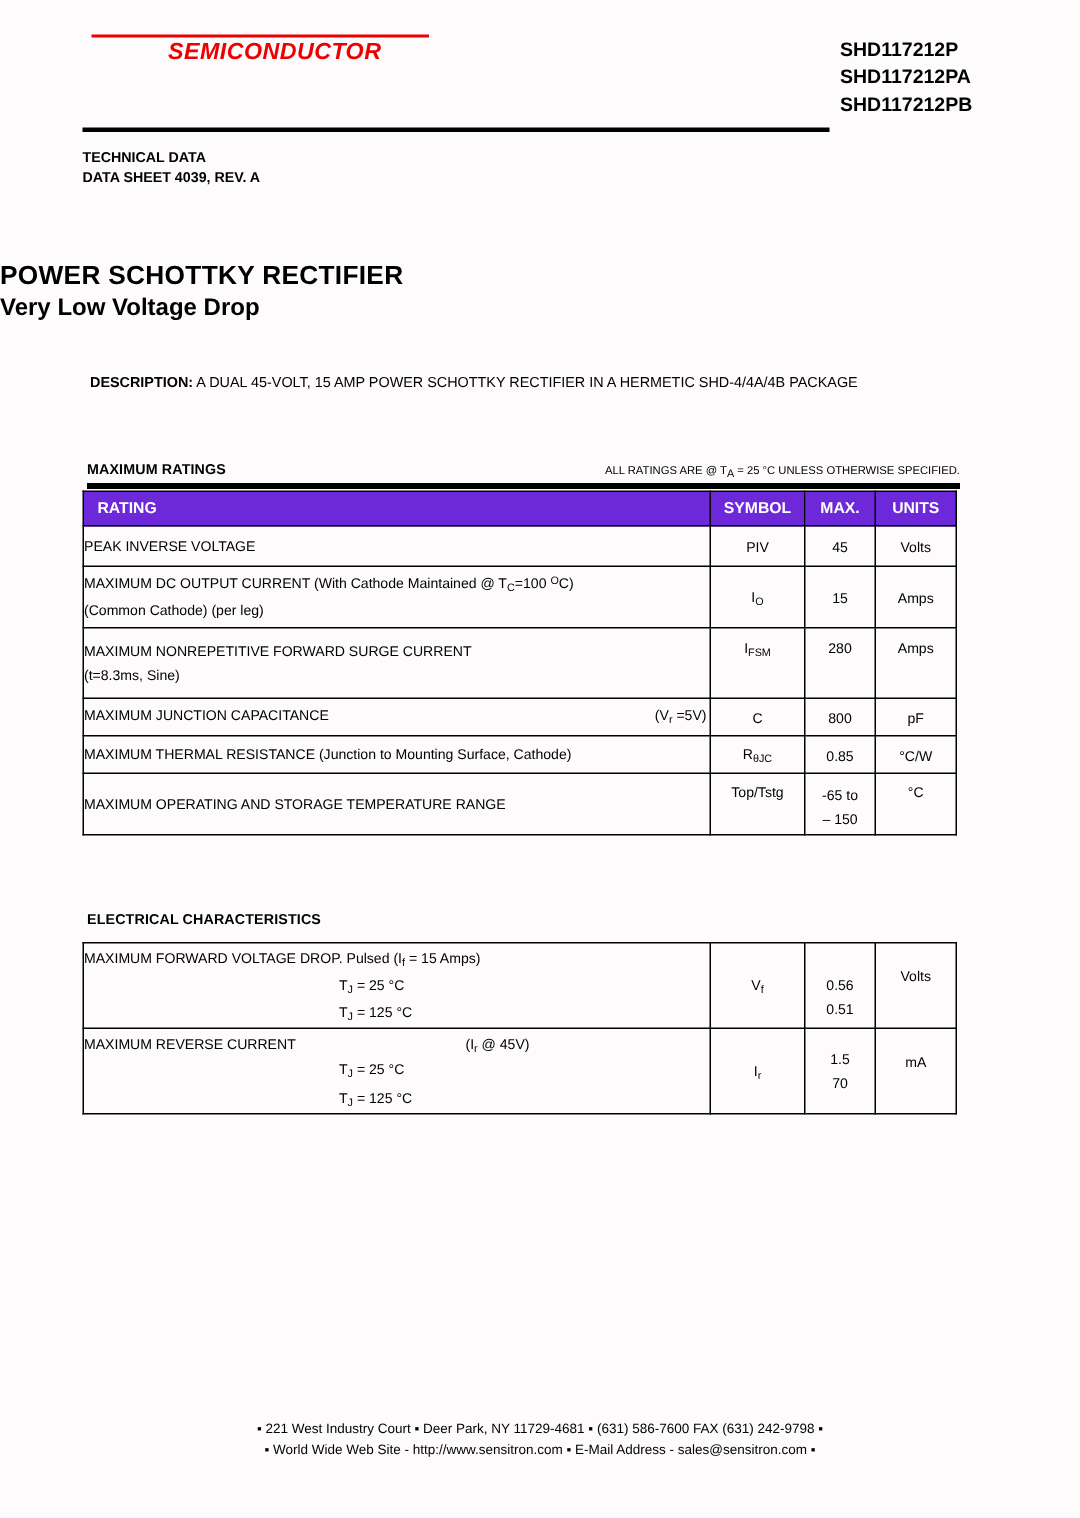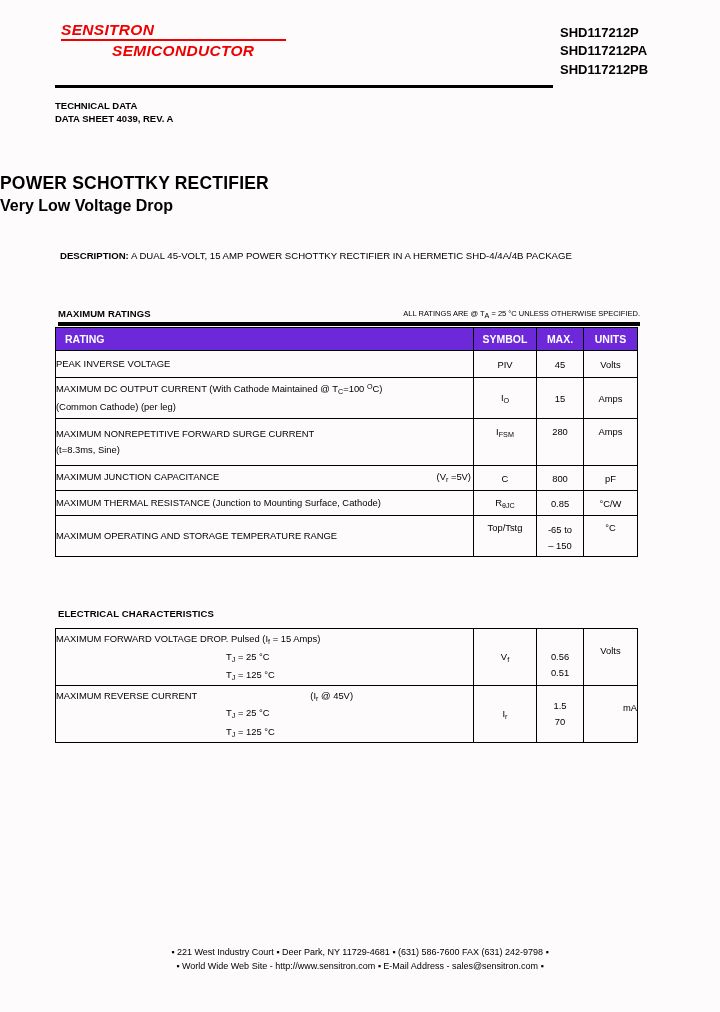--- a/index.html
+++ b/index.html
@@ -230,21 +230,20 @@
   }
   .footer div { white-space: nowrap; }
 </style>
 </head>
 <body>
 
 <div class="page">
 
   <div class="header">
     <div class="logo-block">
-      <div class="logo-line1">SENSITRON</div>
       <div class="logo-rule"></div>
       <div class="logo-line2">SEMICONDUCTOR</div>
     </div>
     <div class="partnos">
       <div>SHD117212P</div>
       <div>SHD117212PA</div>
       <div>SHD117212PB</div>
     </div>
   </div>
   <div class="header-rule"></div>
@@ -368,21 +367,21 @@
         <td class="cell-desc stack" style="height:56px;">
           <div><span>MAXIMUM REVERSE CURRENT</span><span class="right-note" style="margin-right:120px;"><span>(I</span><span class="sub">r</span><span> @ 45V)</span></span></div>
           <div><span class="ind">T</span><span class="sub">J</span><span> = 25 °C</span></div>
           <div><span class="ind">T</span><span class="sub">J</span><span> = 125 °C</span></div>
         </td>
         <td class="cell-c"><span>I</span><span class="sub">r</span></td>
         <td class="cell-max-multi" style="vertical-align:middle; ">
           <div>1.5</div>
           <div>70</div>
         </td>
-        <td class="cell-unit-top" style="vertical-align:middle; padding-bottom:14px;text-align:right;">mA</td>
+        <td class="cell-unit-top" style="vertical-align:middle; padding-bottom:14px;">mA</td>
       </tr>
     </tbody>
   </table>
 
   <div class="footer">
     <div>▪ 221 West Industry Court ▪ Deer Park, NY  11729-4681 ▪ (631) 586-7600 FAX (631) 242-9798 ▪</div>
     <div>▪ World Wide Web Site - http://www.sensitron.com ▪ E-Mail Address - sales@sensitron.com ▪</div>
   </div>
 
 </div>

